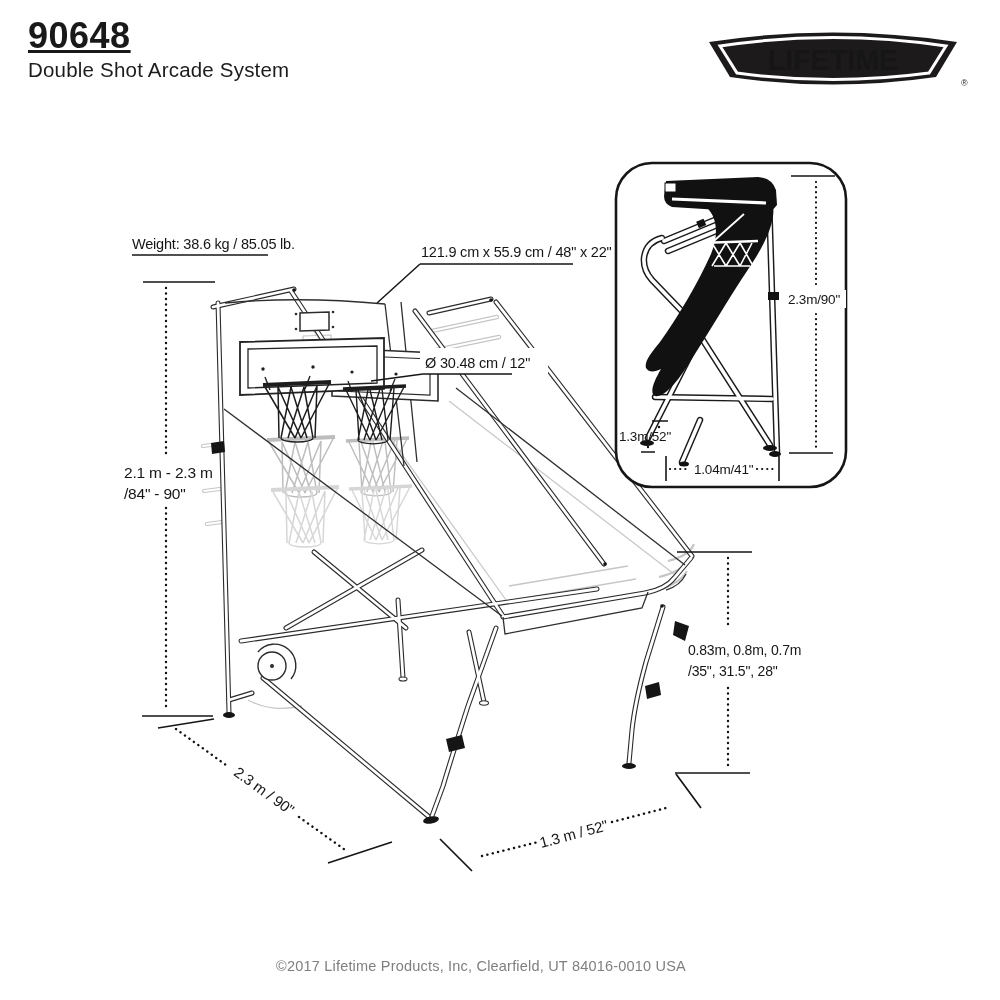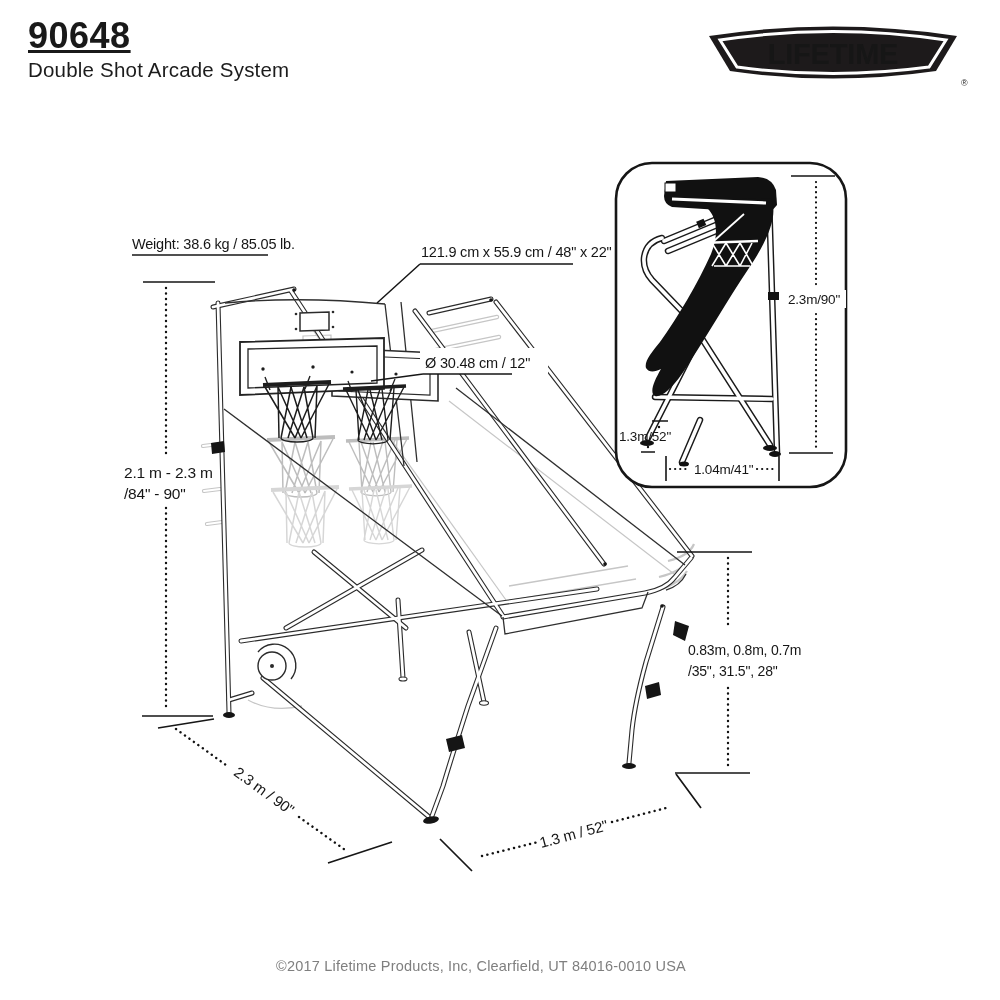--- a/index.html
+++ b/index.html
@@ -1,21 +1,21 @@
 <!DOCTYPE html>
 <html><head>
 <meta charset="utf-8">
 <style>
   html,body{margin:0;padding:0;background:#ffffff;}
   body{width:1000px;height:1000px;position:relative;overflow:hidden;
        font-family:"Liberation Sans",sans-serif;color:#191919;}
   .title-block{position:absolute;left:28px;top:18px;}
   .model-no{font-size:36px;font-weight:700;letter-spacing:.5px;line-height:1;text-decoration:underline;}
   .product-name{font-size:20.5px;font-weight:400;letter-spacing:.2px;margin-top:4px;color:#1c1c1c;}
-  .logo-wrap{position:absolute;left:702px;top:24px;width:262px;height:60px;}
+  .logo-wrap{position:absolute;left:702px;top:30px;width:262px;height:60px;}
   .logo-reg{position:absolute;left:961px;top:78px;font-size:9px;color:#2b2b2b;}
   .footer{position:absolute;left:0;top:958px;width:900px;text-align:center;
           padding-left:62px;box-sizing:border-box;font-size:14.5px;color:#7f7f7f;letter-spacing:.2px;}
   svg text{font-family:"Liberation Sans",sans-serif;fill:#161616;letter-spacing:-.2px;}
   .diagram-svg{position:absolute;left:0;top:0;}
 </style>
 </head>
 <body>
 
 <div class="title-block">

